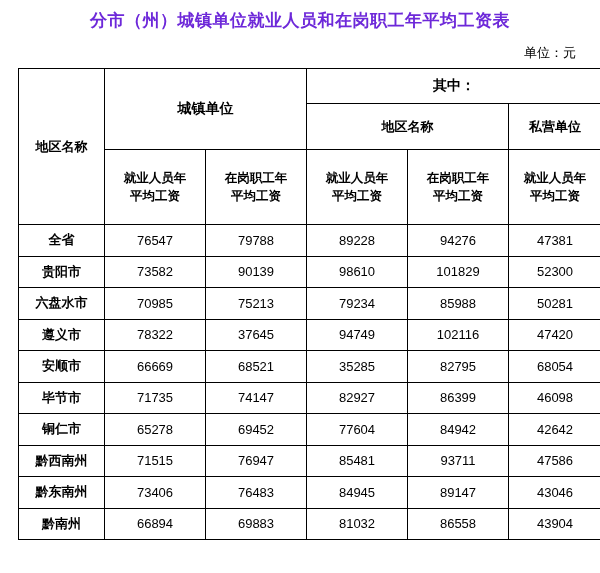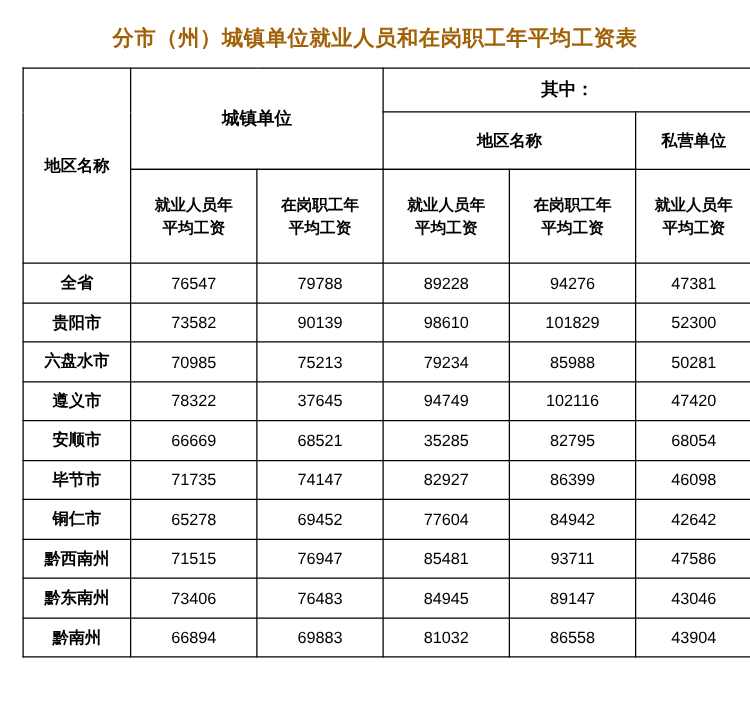--- a/index.html
+++ b/index.html
@@ -19,23 +19,23 @@
     height: 573px;
     position: relative;
     box-sizing: border-box;
     padding: 0 18px;
   }
   .doc-title {
     text-align: center;
     font-size: 17px;
     font-weight: bold;
     letter-spacing: 0.5px;
-    padding-top: 19px;
+    padding-top: 9px;
     padding-bottom: 12px;
-    color: #a16207;
+    color: #6d28d9;
   }
   .unit-line {
     text-align: right;
     font-size: 13px;
     padding-right: 6px;
     padding-bottom: 6px;
   }
   table.wage {
     border-collapse: collapse;
     width: 100%;
@@ -90,20 +90,21 @@
   .col-d { width: 101px; }
   .col-e { width: 93px; }
 </style>
 </head>
 <body>
 
 <div class="page">
 
   <div class="doc-title">分市（州）城镇单位就业人员和在岗职工年平均工资表</div>
 
+  <div class="unit-line">单位：元</div>
 
   <table class="wage">
     <colgroup>
       <col class="col-region">
       <col class="col-d">
       <col class="col-d">
       <col class="col-d">
       <col class="col-d">
       <col class="col-e">
     </colgroup>

